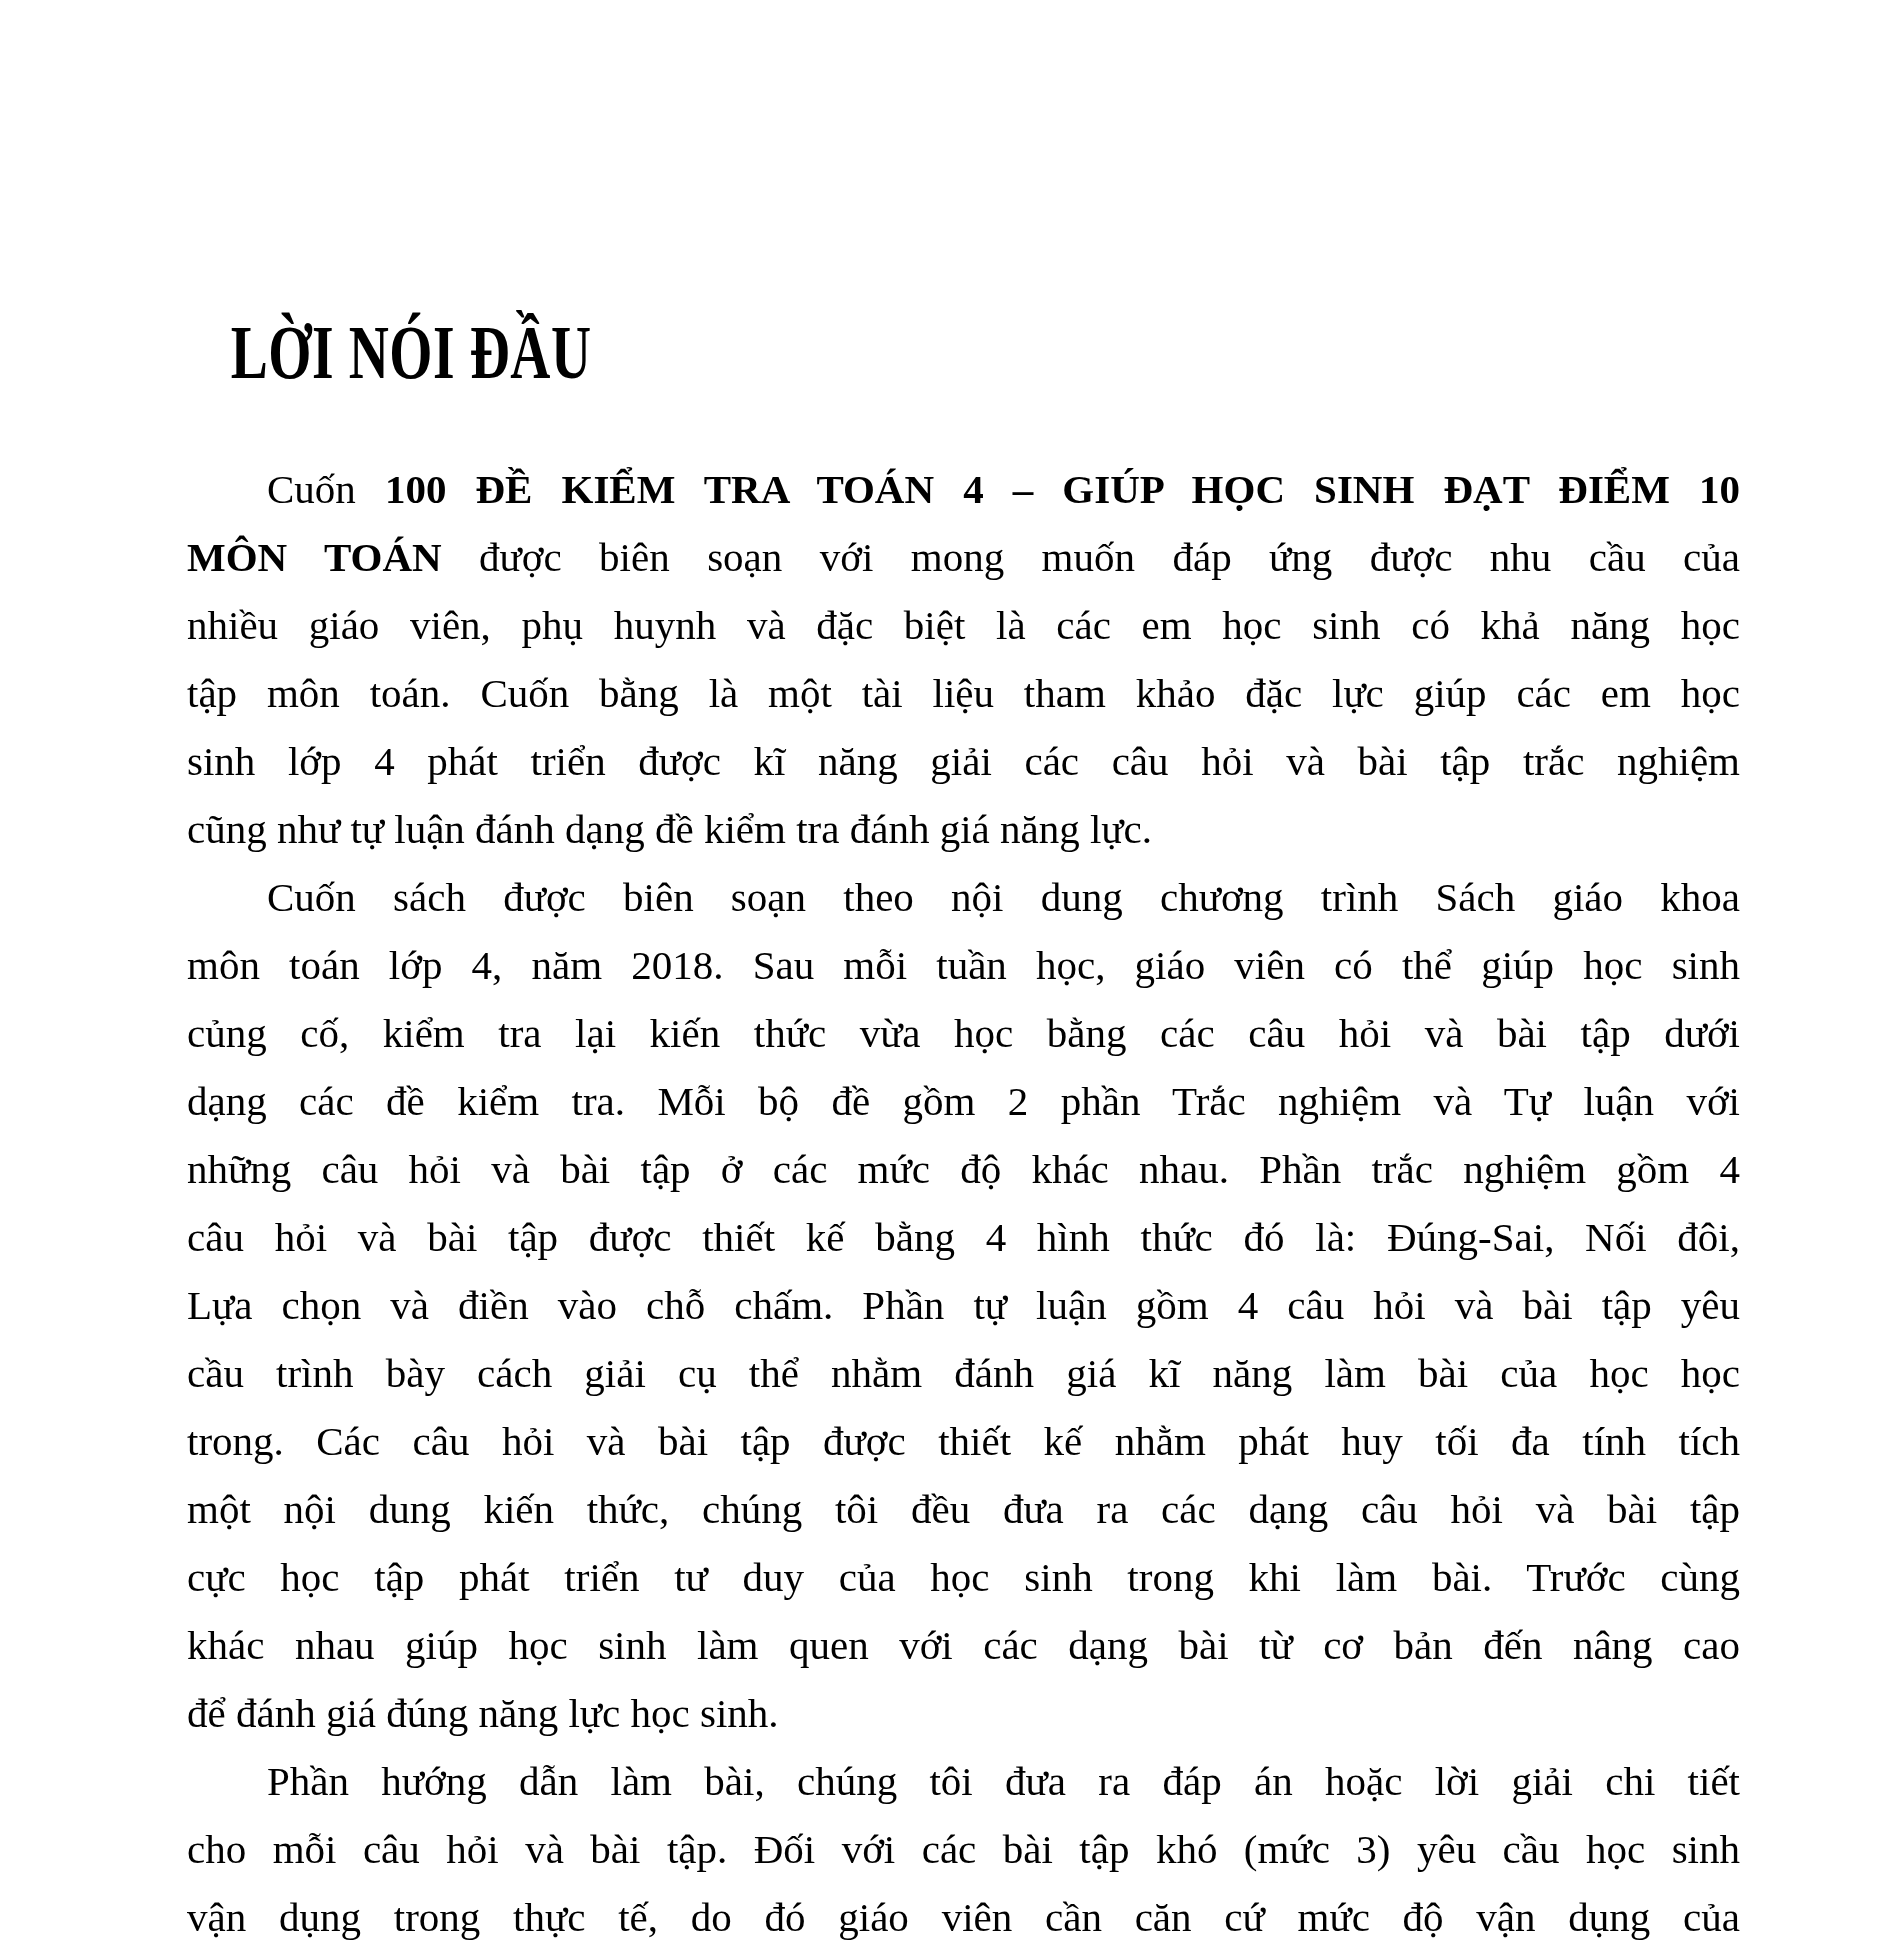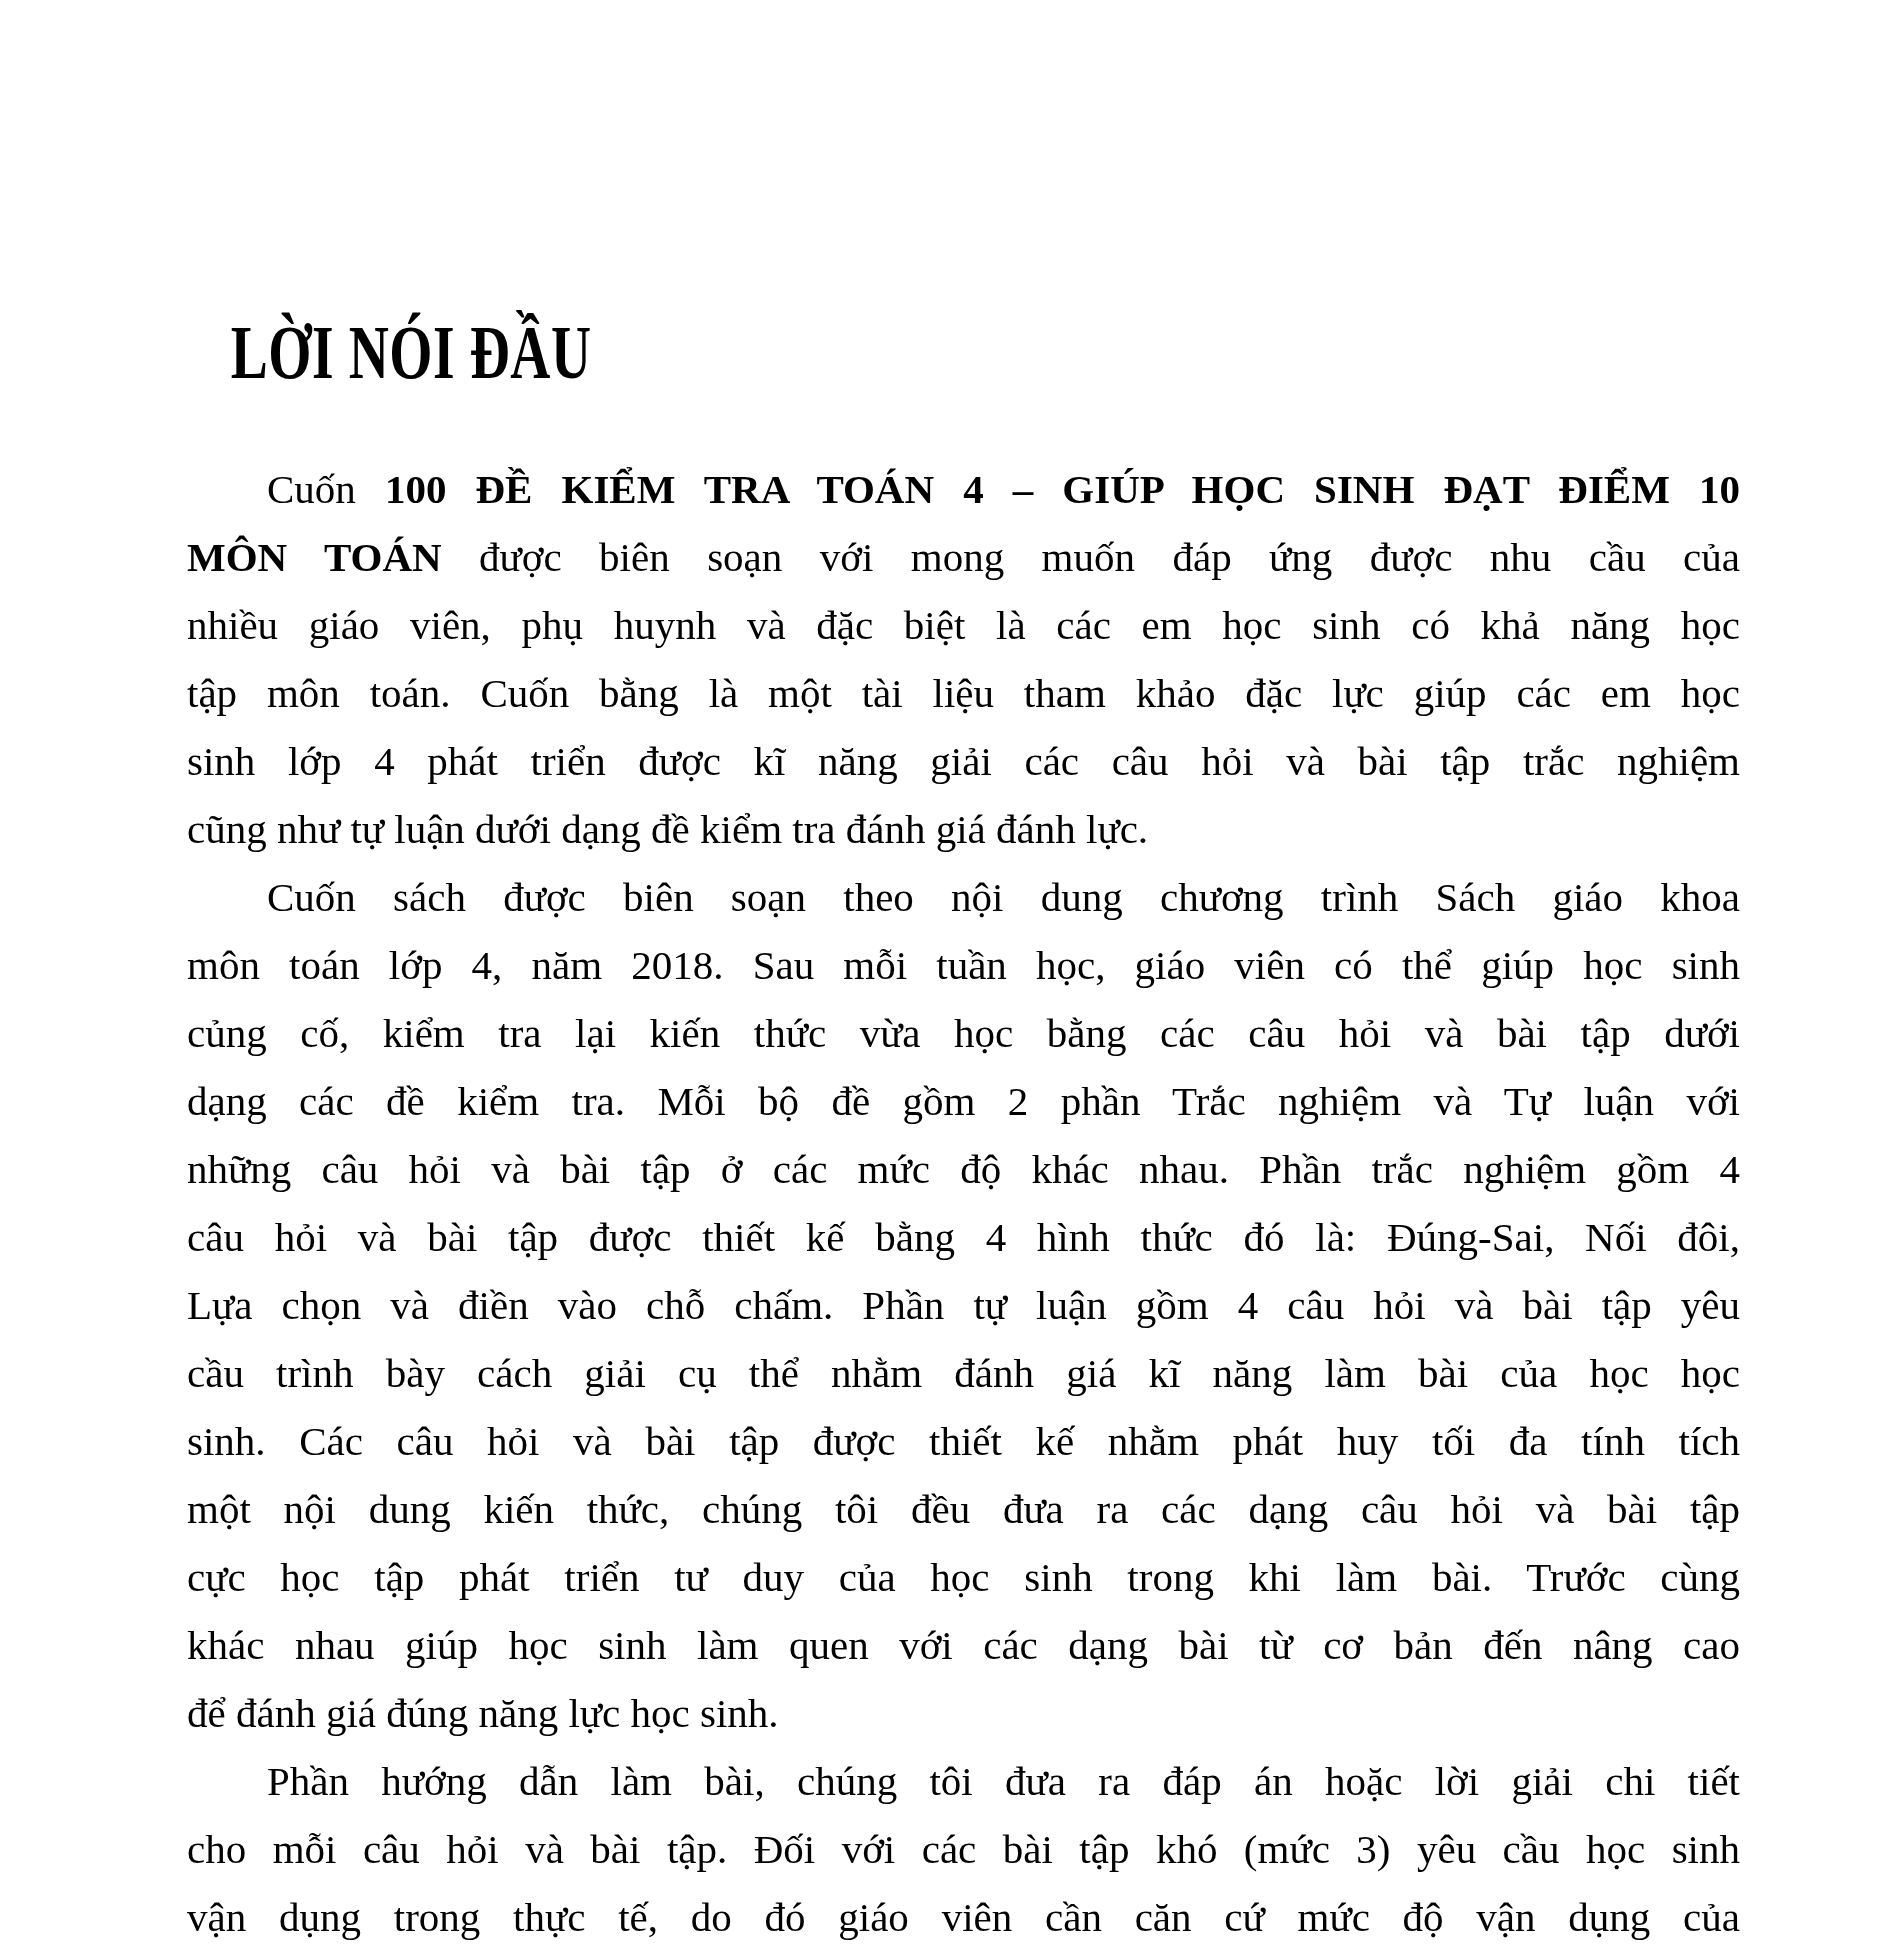--- a/index.html
+++ b/index.html
@@ -55,32 +55,32 @@
 <div class="page">
   <h1 class="title"><span class="title-inner">LỜI NÓI ĐẦU</span></h1>
 
   <div id="body-text" class="body-text">
       <div class="paragraph">
         <div class="line indent"><span class="">Cuốn </span><span class="seg-b ">100 ĐỀ KIỂM TRA TOÁN 4 – GIÚP HỌC SINH ĐẠT ĐIỂM 10</span></div>
         <div class="line"><span class="seg-b ">MÔN TOÁN</span><span class=""> được biên soạn với mong muốn đáp ứng được nhu cầu của</span></div>
         <div class="line"><span class="">nhiều giáo viên, phụ huynh và đặc biệt là các em học sinh có khả năng học</span></div>
         <div class="line"><span class="">tập môn toán. Cuốn bằng là một tài liệu tham khảo đặc lực giúp các em học</span></div>
         <div class="line"><span class="">sinh lớp 4 phát triển được kĩ năng giải các câu hỏi và bài tập trắc nghiệm</span></div>
-        <div class="line last"><span class="">cũng như tự luận dưới dạng đề kiểm tra đánh giá đánh lực.</span></div>
+        <div class="line last"><span class="">cũng như tự luận đánh dạng đề kiểm tra đánh giá năng lực.</span></div>
       </div>
       <div class="paragraph">
         <div class="line indent"><span class="">Cuốn sách được biên soạn theo nội dung chương trình Sách giáo khoa</span></div>
         <div class="line"><span class="">môn toán lớp 4, năm 2018. Sau mỗi tuần học, giáo viên có thể giúp học sinh</span></div>
         <div class="line"><span class="">củng cố, kiểm tra lại kiến thức vừa học bằng các câu hỏi và bài tập dưới</span></div>
         <div class="line"><span class="">dạng các đề kiểm tra. Mỗi bộ đề gồm 2 phần Trắc nghiệm và Tự luận với</span></div>
         <div class="line"><span class="">những câu hỏi và bài tập ở các mức độ khác nhau. Phần trắc nghiệm gồm 4</span></div>
         <div class="line"><span class="">câu hỏi và bài tập được thiết kế bằng 4 hình thức đó là: Đúng-Sai, Nối đôi,</span></div>
         <div class="line"><span class="">Lựa chọn và điền vào chỗ chấm. Phần tự luận gồm 4 câu hỏi và bài tập yêu</span></div>
         <div class="line"><span class="">cầu trình bày cách giải cụ thể nhằm đánh giá kĩ năng làm bài của học học</span></div>
-        <div class="line"><span class="">sinh. Các câu hỏi và bài tập được thiết kế nhằm phát huy tối đa tính tích</span></div>
+        <div class="line"><span class="">trong. Các câu hỏi và bài tập được thiết kế nhằm phát huy tối đa tính tích</span></div>
         <div class="line"><span class="">một nội dung kiến thức, chúng tôi đều đưa ra các dạng câu hỏi và bài tập</span></div>
         <div class="line"><span class="">cực học tập phát triển tư duy của học sinh trong khi làm bài. Trước cùng</span></div>
         <div class="line"><span class="">khác nhau giúp học sinh làm quen với các dạng bài từ cơ bản đến nâng cao</span></div>
         <div class="line last"><span class="">để đánh giá đúng năng lực học sinh.</span></div>
       </div>
       <div class="paragraph">
         <div class="line indent"><span class="">Phần hướng dẫn làm bài, chúng tôi đưa ra đáp án hoặc lời giải chi tiết</span></div>
         <div class="line"><span class="">cho mỗi câu hỏi và bài tập. Đối với các bài tập khó (mức 3) yêu cầu học sinh</span></div>
         <div class="line"><span class="">vận dụng trong thực tế, do đó giáo viên cần căn cứ mức độ vận dụng của</span></div>
       </div>

